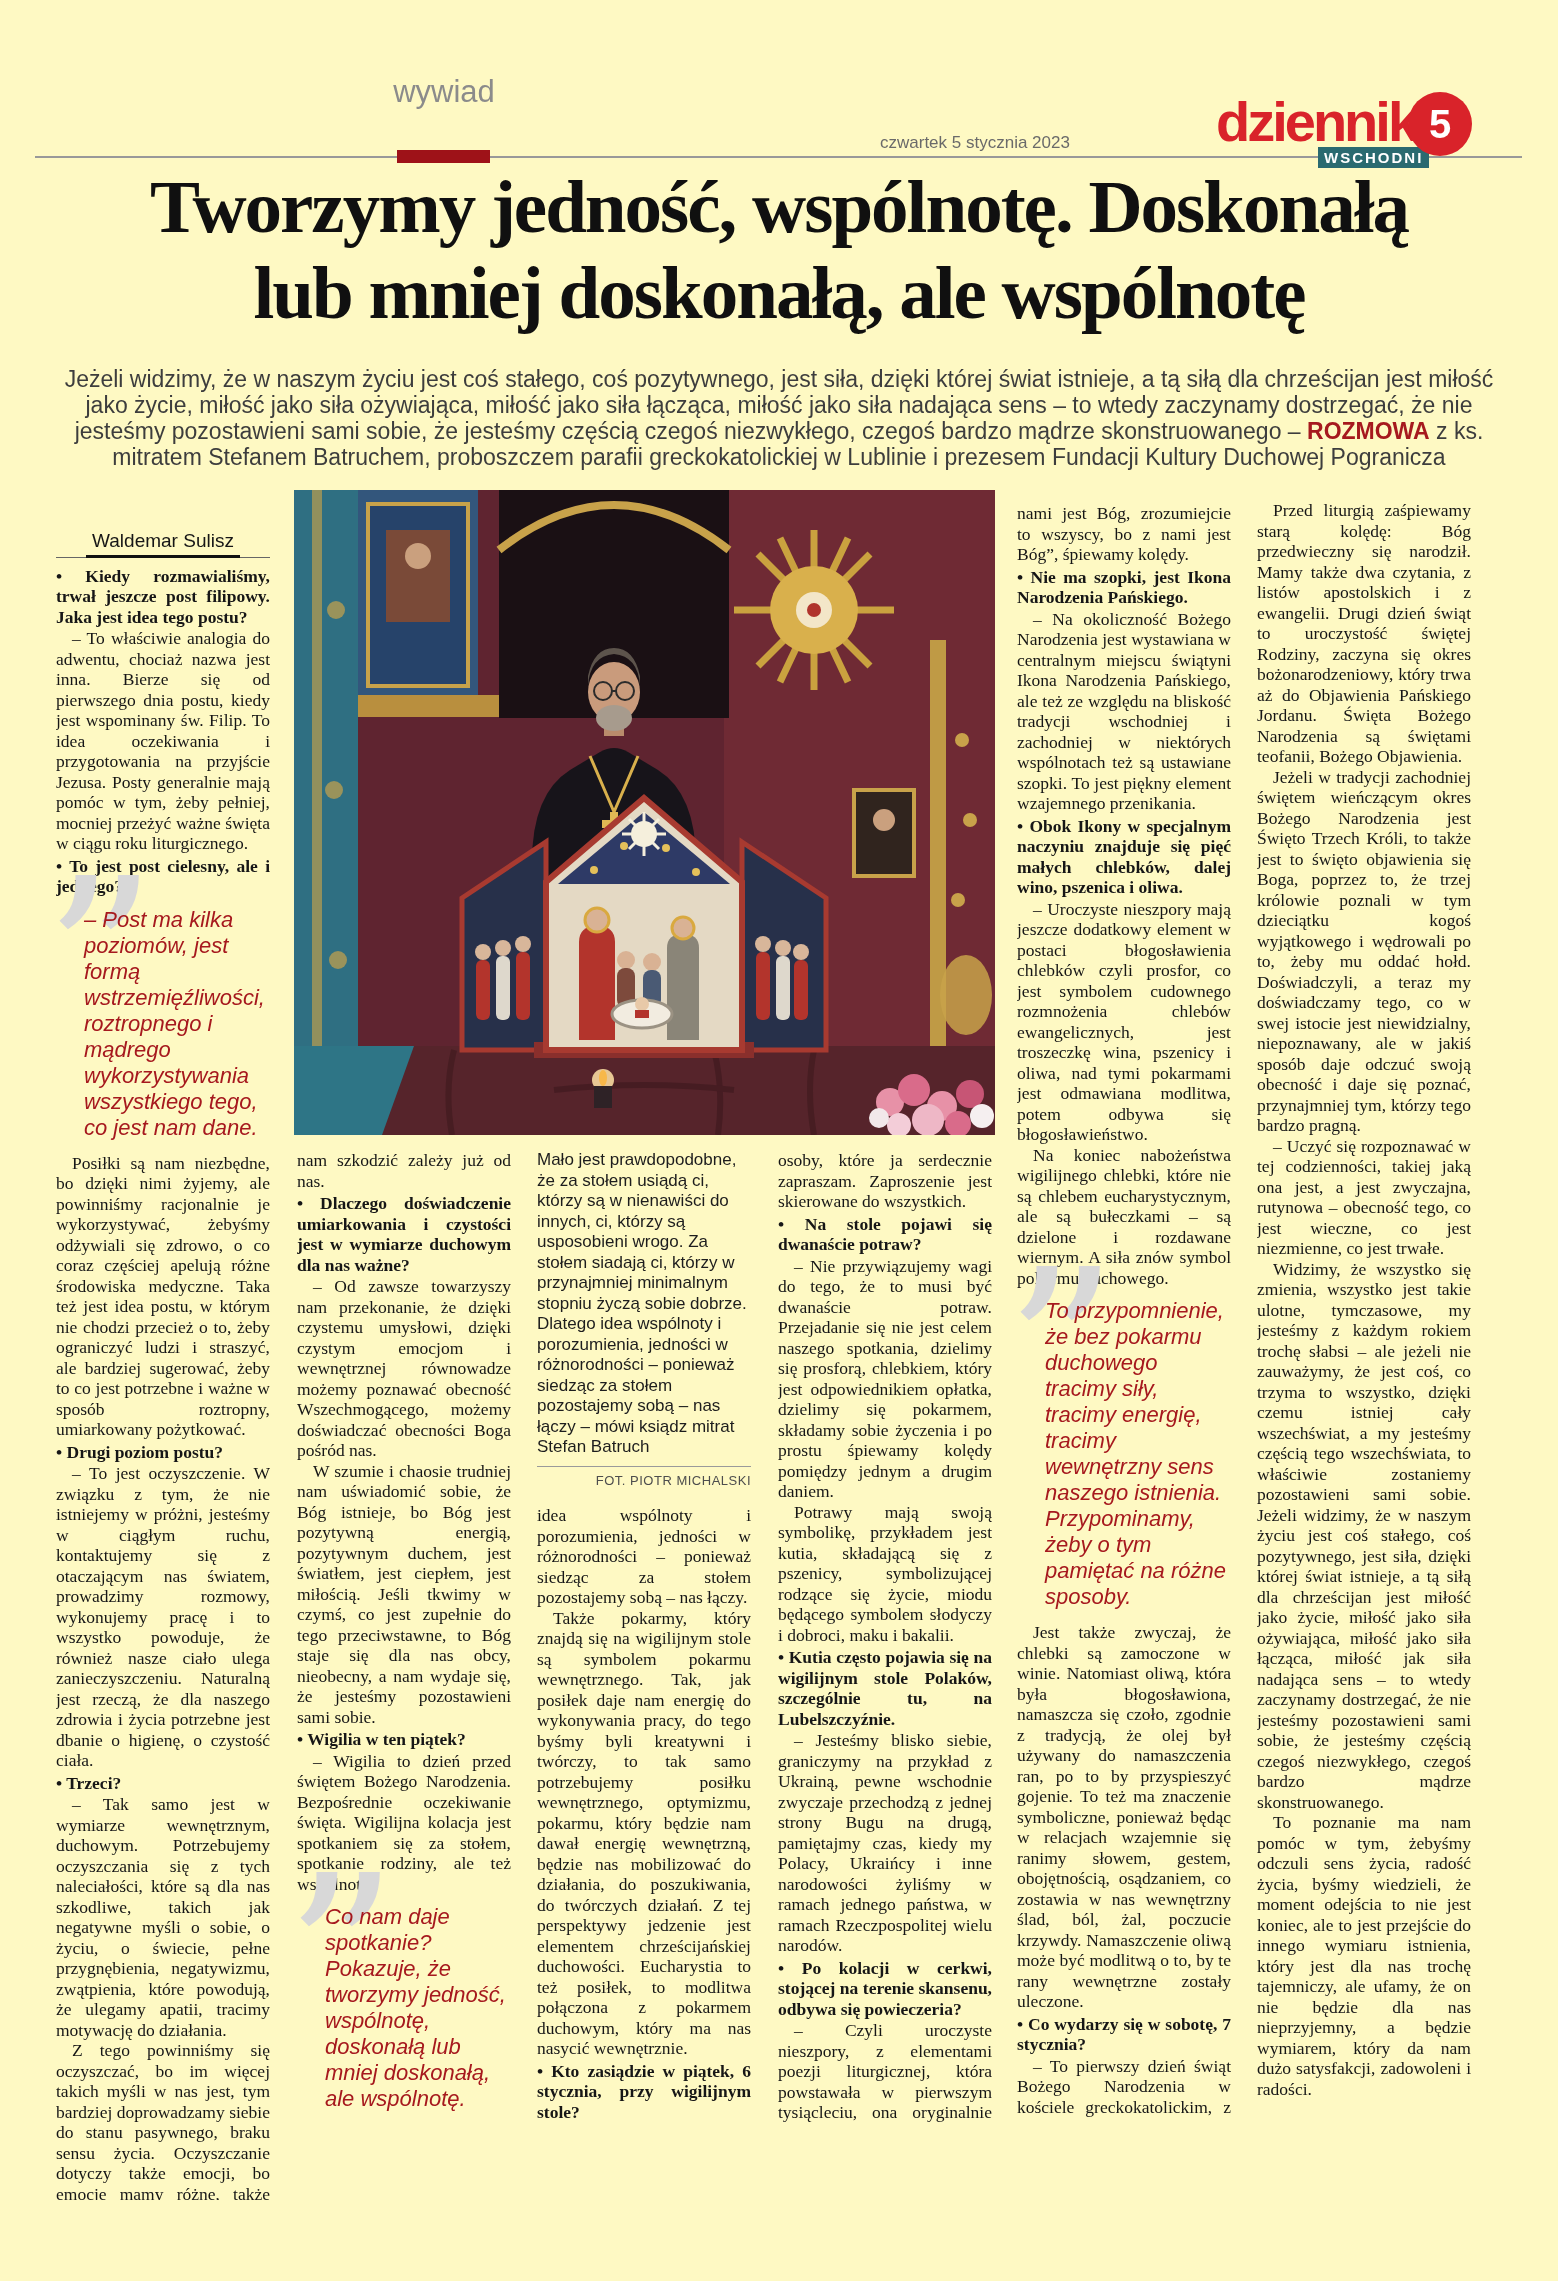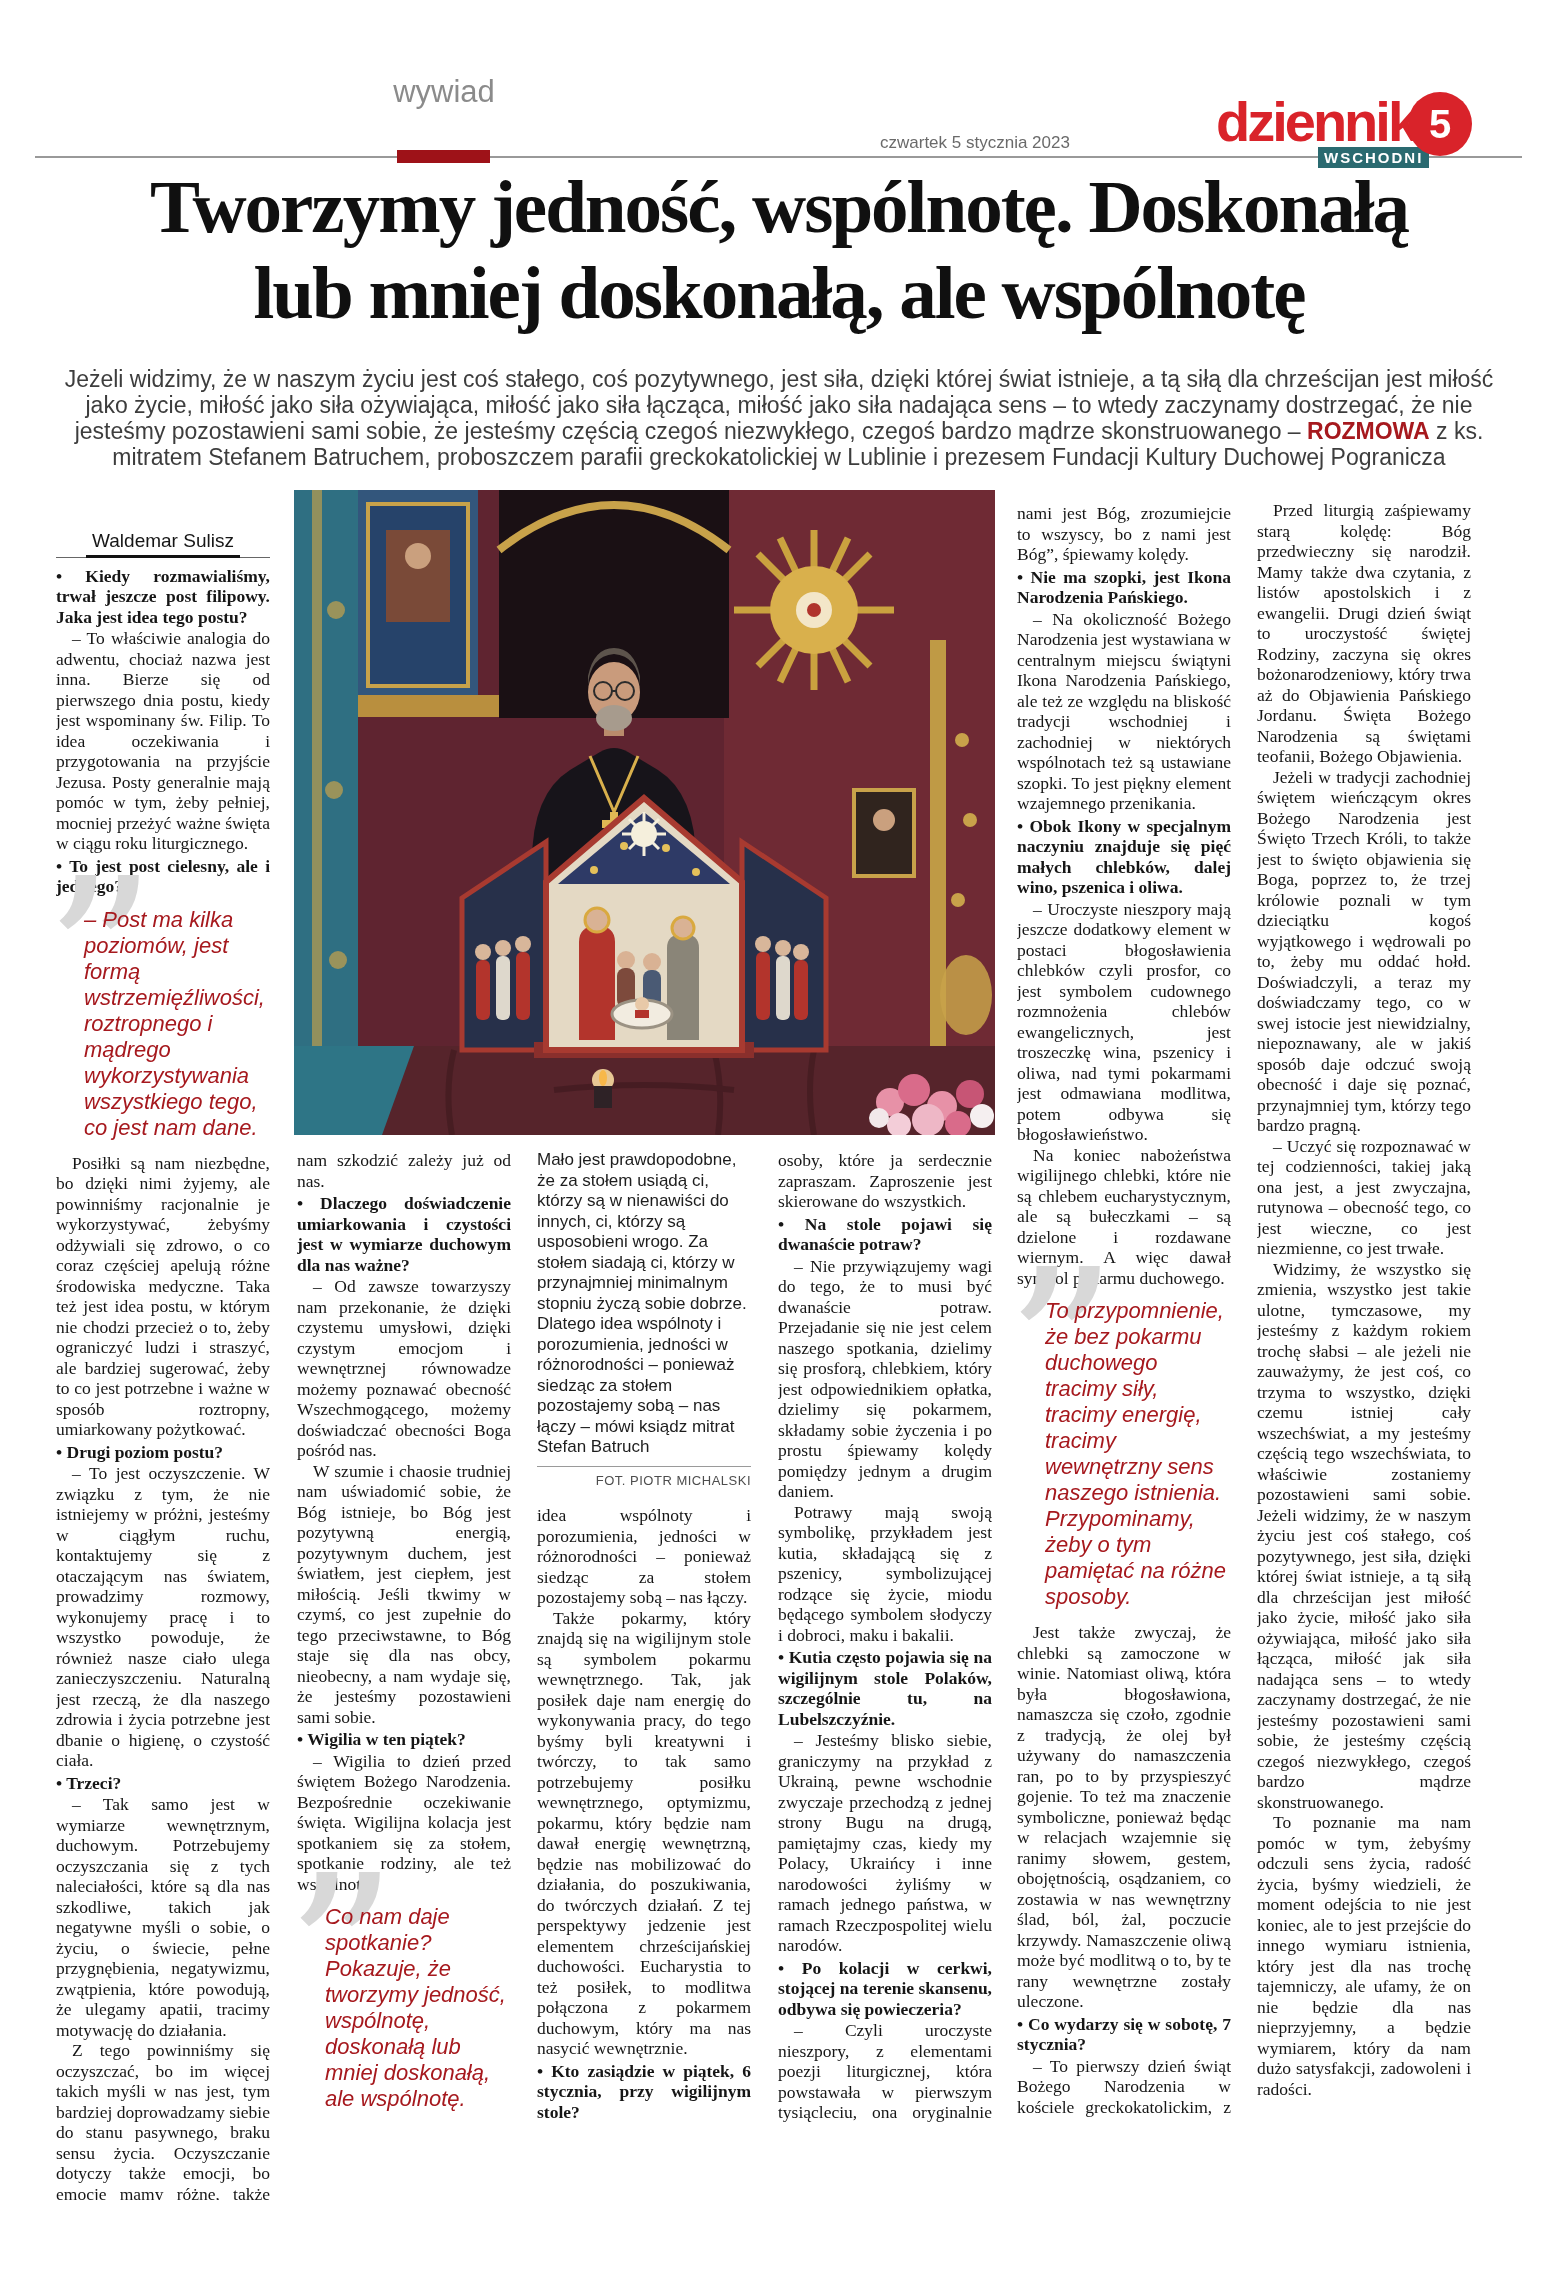--- a/index.html
+++ b/index.html
@@ -1,16 +1,16 @@
 <!DOCTYPE html>
 <html lang="pl"><head>
 <meta charset="utf-8">
 <style>
   html,body{margin:0;padding:0;background:#d9d9d9;}
-  .page{position:relative;width:1558px;height:2281px;background:#ffffff;margin:0 auto;
+  .page{position:relative;width:1558px;height:2281px;background:#fef9c3;margin:0 auto;
         font-family:"Liberation Serif",serif;color:#161616;overflow:hidden;}
 
   
   .section-label{position:absolute;left:392px;top:74px;width:104px;text-align:center;
         font-family:"Liberation Sans",sans-serif;font-size:31px;color:#8b8b8b;}
   .header-rule{position:absolute;left:35px;top:156px;width:1487px;height:2px;background:#999;}
   .section-marker{position:absolute;left:397px;top:150px;width:93px;height:13px;background:var(--marker,#9e1218);}
   .date{position:absolute;left:880px;top:133px;width:330px;text-align:left;
         font-family:"Liberation Sans",sans-serif;font-size:17px;color:#6a6a6a;}
   .logo{position:absolute;left:1216px;top:94px;font-family:"Liberation Sans",sans-serif;
@@ -249,21 +249,21 @@
       <div class="blk a ind">– Jesteśmy blisko siebie, graniczymy na przykład z Ukrainą, pewne wschodnie zwyczaje przechodzą z jednej strony Bugu na drugą, pamiętajmy czas, kiedy my Polacy, Ukraińcy i inne narodowości żyliśmy w ramach jednego państwa, w ramach Rzeczpospolitej wielu narodów.</div>
       <div class="blk q">• Po kolacji w cerkwi, stojącej na terenie skansenu, odbywa się powieczeria?</div>
       <div class="blk a ind">– Czyli uroczyste nieszpory, z elementami poezji liturgicznej, która powstawała w pierwszym tysiącleciu, ona oryginalnie była w języku greckim, następnie była tłumaczona na języki słowiańskie. W czasie uroczystego nabożeństwa wigilijnego śpiewamy hymn „Z</div>
     </div>
   <div class="col" id="col5">
       <div class="blk p">nami jest Bóg, zrozumiejcie to wszyscy, bo z nami jest Bóg”, śpiewamy kolędy.</div>
       <div class="blk q">• Nie ma szopki, jest Ikona Narodzenia Pańskiego.</div>
       <div class="blk a ind">– Na okoliczność Bożego Narodzenia jest wystawiana w centralnym miejscu świątyni Ikona Narodzenia Pańskiego, ale też ze względu na bliskość tradycji wschodniej i zachodniej w niektórych wspólnotach też są ustawiane szopki. To jest piękny element wzajemnego przenikania.</div>
       <div class="blk q">• Obok Ikony w specjalnym naczyniu znajduje się pięć małych chlebków, dalej wino, pszenica i oliwa.</div>
       <div class="blk a ind">– Uroczyste nieszpory mają jeszcze dodatkowy element w postaci błogosławienia chlebków czyli prosfor, co jest symbolem cudownego rozmnożenia chlebów ewangelicznych, jest troszeczkę wina, pszenicy i oliwa, nad tymi pokarmami jest odmawiana modlitwa, potem odbywa się błogosławieństwo.</div>
-      <div class="blk p ind">Na koniec nabożeństwa wigilijnego chlebki, które nie są chlebem eucharystycznym, ale są bułeczkami – są dzielone i rozdawane wiernym. A więc dawał symbol pokarmu duchowego.</div>
+      <div class="blk p ind">Na koniec nabożeństwa wigilijnego chlebki, które nie są chlebem eucharystycznym, ale są bułeczkami – są dzielone i rozdawane wiernym. A siła znów symbol pokarmu duchowego.</div>
       <div class="blk quote">To przypomnienie, że bez pokarmu duchowego tracimy siły, tracimy energię, tracimy wewnętrzny sens naszego istnienia. Przypominamy, żeby o tym pamiętać na różne sposoby.</div>
       <div class="blk p ind">Jest także zwyczaj, że chlebki są zamoczone w winie. Natomiast oliwą, która była błogosławiona, namaszcza się czoło, zgodnie z tradycją, że olej był używany do namaszczenia ran, po to by przyspieszyć gojenie. To też ma znaczenie symboliczne, ponieważ będąc w relacjach wzajemnie się ranimy słowem, gestem, obojętnością, osądzaniem, co zostawia w nas wewnętrzny ślad, ból, żal, poczucie krzywdy. Namaszczenie oliwą może być modlitwą o to, by te rany wewnętrzne zostały uleczone.</div>
       <div class="blk q">• Co wydarzy się w sobotę, 7 stycznia?</div>
       <div class="blk a ind">– To pierwszy dzień świąt Bożego Narodzenia w kościele greckokatolickim, z całym oficjum liturgicznym, ale najważniejsza jest liturgia Bożego Narodzenia, która odróżnia się od innych liturgii tym, że są śpiewane specjalne hymny na tę okoliczność, śpiewamy specjalne antyfony.</div>
     </div>
   <div class="col" id="col6">
       <div class="blk p ind">Przed liturgią zaśpiewamy starą kolędę: Bóg przedwieczny się narodził. Mamy także dwa czytania, z listów apostolskich i z ewangelii. Drugi dzień świąt to uroczystość świętej Rodziny, zaczyna się okres bożonarodzeniowy, który trwa aż do Objawienia Pańskiego Jordanu. Święta Bożego Narodzenia są świętami teofanii, Bożego Objawienia.</div>
       <div class="blk p ind">Jeżeli w tradycji zachodniej świętem wieńczącym okres Bożego Narodzenia jest Święto Trzech Króli, to także jest to święto objawienia się Boga, poprzez to, że trzej królowie poznali w tym dzieciątku kogoś wyjątkowego i wędrowali po to, żeby mu oddać hołd. Doświadczyli, a teraz my doświadczamy tego, co w swej istocie jest niewidzialny, niepoznawany, ale w jakiś sposób daje odczuć swoją obecność i daje się poznać, przynajmniej tym, którzy tego bardzo pragną.</div>
       <div class="blk a ind">– Uczyć się rozpoznawać w tej codzienności, takiej jaką ona jest, a jest zwyczajna, rutynowa – obecność tego, co jest wieczne, co jest niezmienne, co jest trwałe.</div>
       <div class="blk p ind">Widzimy, że wszystko się zmienia, wszystko jest takie ulotne, tymczasowe, my jesteśmy z każdym rokiem trochę słabsi – ale jeżeli nie zauważymy, że jest coś, co trzyma to wszystko, dzięki czemu istniej cały wszechświat, a my jesteśmy częścią tego wszechświata, to właściwie zostaniemy pozostawieni sami sobie. Jeżeli widzimy, że w naszym życiu jest coś stałego, coś pozytywnego, jest siła, dzięki której świat istnieje, a tą siłą dla chrześcijan jest miłość jako życie, miłość jako siła ożywiająca, miłość jako siła łącząca, miłość jak siła nadająca sens – to wtedy zaczynamy dostrzegać, że nie jesteśmy pozostawieni sami sobie, że jesteśmy częścią czegoś niezwykłego, czegoś bardzo mądrze skonstruowanego.</div>

